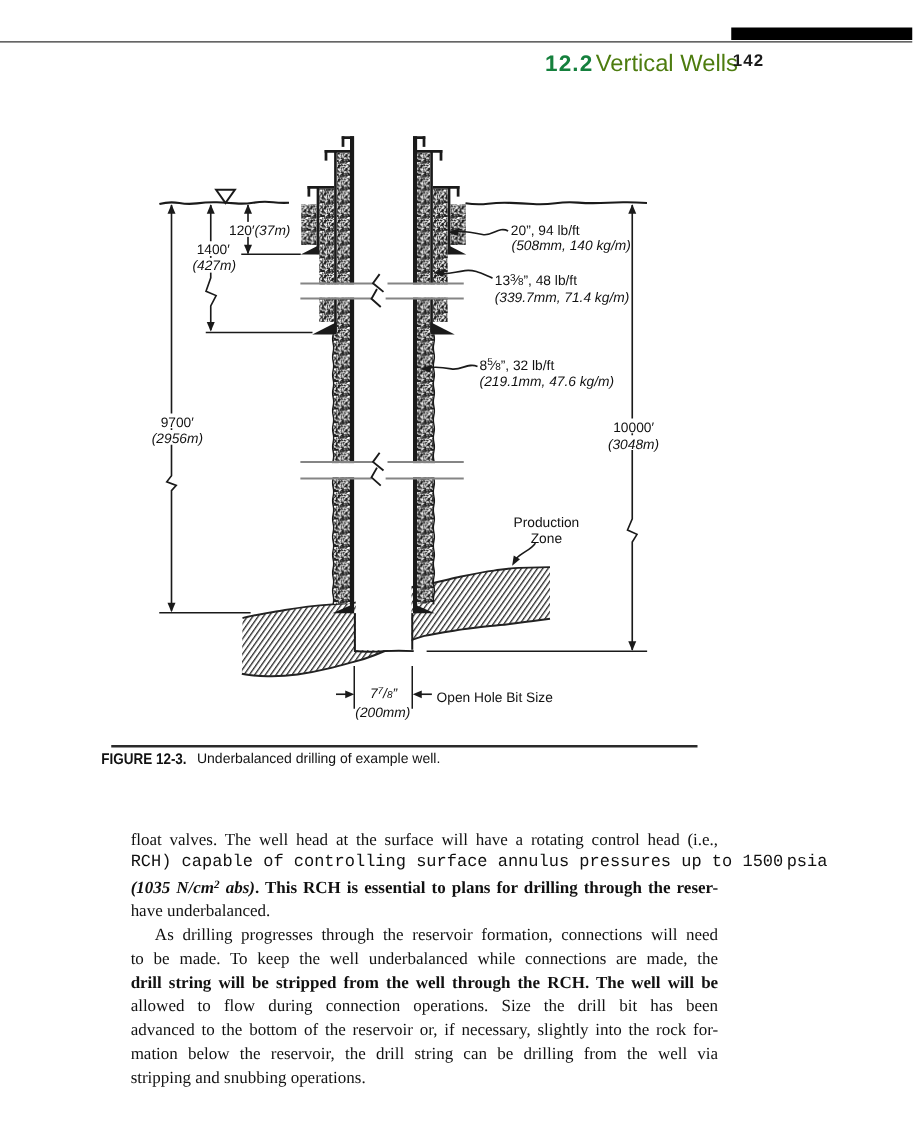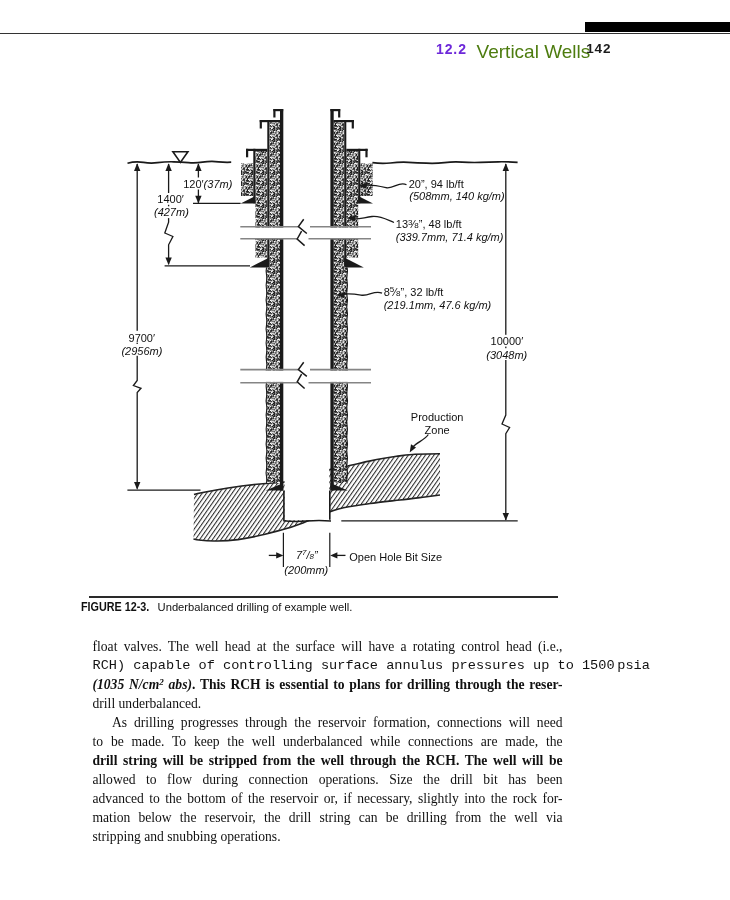--- a/index.html
+++ b/index.html
@@ -1,27 +1,27 @@
 <!DOCTYPE html>
 <html><head>
 <meta charset="utf-8">
 <style>
 html,body{margin:0;padding:0;background:#fff;}
 body{width:730px;height:900px;position:relative;font-family:"Liberation Sans",sans-serif;overflow:hidden;}
 #bar{position:absolute;left:585px;top:22.4px;width:145px;height:10px;background:#000;}
 #hrule{position:absolute;left:0;top:32.8px;width:730px;height:1.3px;background:#333;}
-#h1a{position:absolute;left:436px;top:41.0px;font-size:14px;font-weight:bold;letter-spacing:0.9px;color:#6d28d9;}
+#h1a{position:absolute;left:436px;top:41.0px;font-size:18px;font-weight:bold;letter-spacing:0.9px;color:#15803d;}
 #h1b{position:absolute;left:476.6px;top:41.0px;font-size:19px;color:#4d7c0f;}
 #h1c{position:absolute;left:586.3px;top:41.0px;font-size:13.5px;font-weight:bold;letter-spacing:0.8px;color:#1c1c1c;}
 #caprule{position:absolute;left:88.8px;top:596.4px;width:469.4px;height:1.5px;background:#2a2a2a;}
 #caption{position:absolute;left:81px;top:600.4px;width:500px;font-size:11.2px;color:#111;}
 #capb{display:inline-block;font-weight:bold;font-size:12.4px;transform:scaleX(0.87);transform-origin:0 50%;letter-spacing:0px;}
 #capr{position:absolute;left:76.6px;top:0.6px;}
 #bodytext{position:absolute;left:88.5px;top:0;width:470px;font-family:"Liberation Serif",serif;font-size:13.6px;color:#111;}
-.bl{position:absolute;left:4px;width:470px;height:19.1px;text-align:justify;text-align-last:justify;white-space:nowrap;}
+.bl{position:absolute;left:16px;width:470px;height:19.1px;text-align:justify;text-align-last:justify;white-space:nowrap;margin-top:25px;}
 .bl.last{text-align-last:left;}
 .bl span.in{display:inline-block;width:19.4px;}
 sup.s2{font-size:9px;vertical-align:4px;}
 </style>
 </head>
 <body>
 <div id="bar"></div>
 <div id="hrule"></div>
 <div id="h1a">12.2</div>
 <div id="h1b">Vertical Wells</div>
@@ -352,21 +352,21 @@
 <text x="306.3" y="573.5" text-anchor="middle" font-style="italic">(200mm)</text>
 <text x="349.3" y="561.3">Open Hole Bit Size</text>
 </g>
 </svg>
 <div id="caprule"></div>
 <div id="caption"><span id="capb">FIGURE 12-3.</span><span id="capr">Underbalanced drilling of example well.</span></div>
 <div id="bodytext">
 <div class="bl" style="top:639.1px;">float valves. The well head at the surface will have a rotating control head (i.e.,</div>
 <div class="bl" style="top:658.1px;font-family:Liberation Mono, monospace;">RCH) capable of controlling surface annulus pressures up to 1500 psia</div>
 <div class="bl" style="top:677.1px;font-weight:bold;"><i>(1035 N/cm<sup class="s2">2</sup> abs)</i>. This RCH is essential to plans for drilling through the reser-</div>
-<div class="bl last" style="top:696.1px;">drill underbalanced.</div>
+<div class="bl last" style="top:696.1px;">have underbalanced.</div>
 <div class="bl" style="top:715.1px;"><span class="in"></span>As drilling progresses through the reservoir formation, connections will need</div>
 <div class="bl" style="top:734.1px;">to be made. To keep the well underbalanced while connections are made, the</div>
 <div class="bl" style="top:753.1px;font-weight:bold;">drill string will be stripped from the well through the RCH. The well will be</div>
 <div class="bl" style="top:772.1px;">allowed to flow during connection operations. Size the drill bit has been</div>
 <div class="bl" style="top:791.1px;">advanced to the bottom of the reservoir or, if necessary, slightly into the rock for-</div>
 <div class="bl" style="top:810.1px;">mation below the reservoir, the drill string can be drilling from the well via</div>
 <div class="bl last" style="top:829.1px;">stripping and snubbing operations.</div>
 </div>
 
 </body></html>

